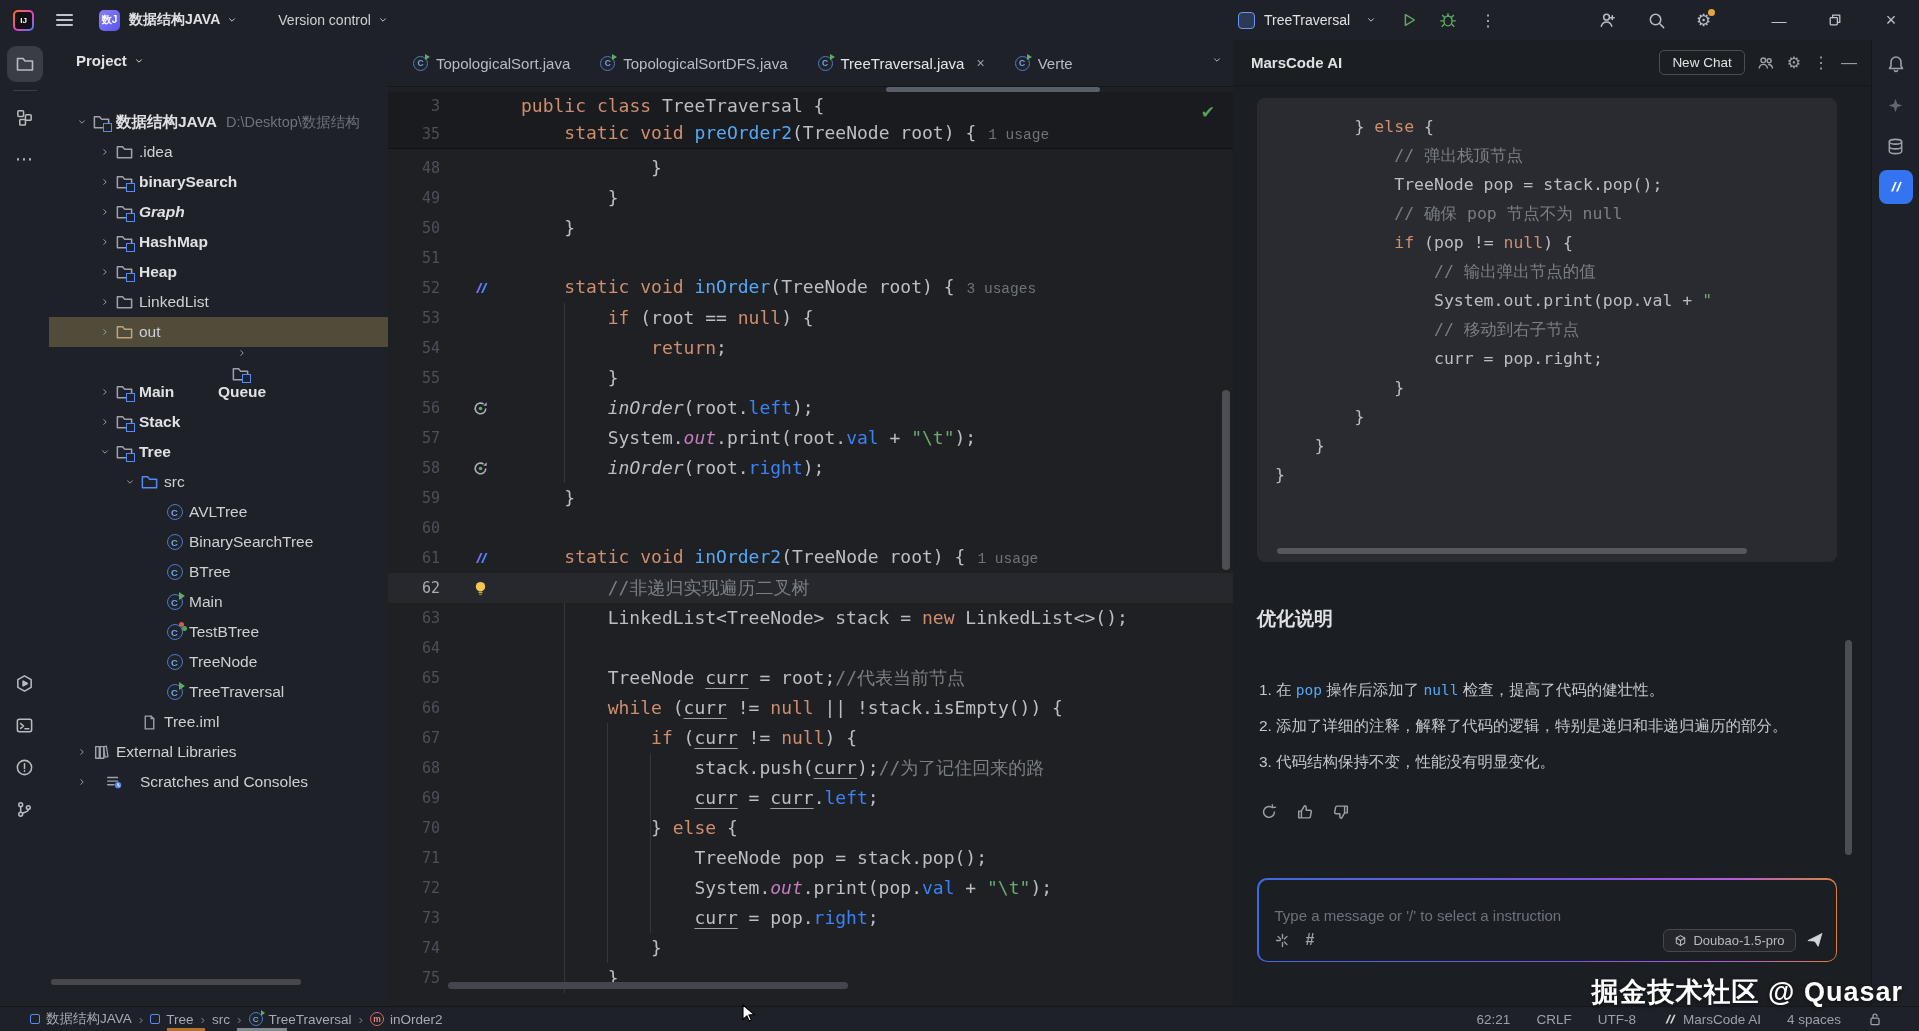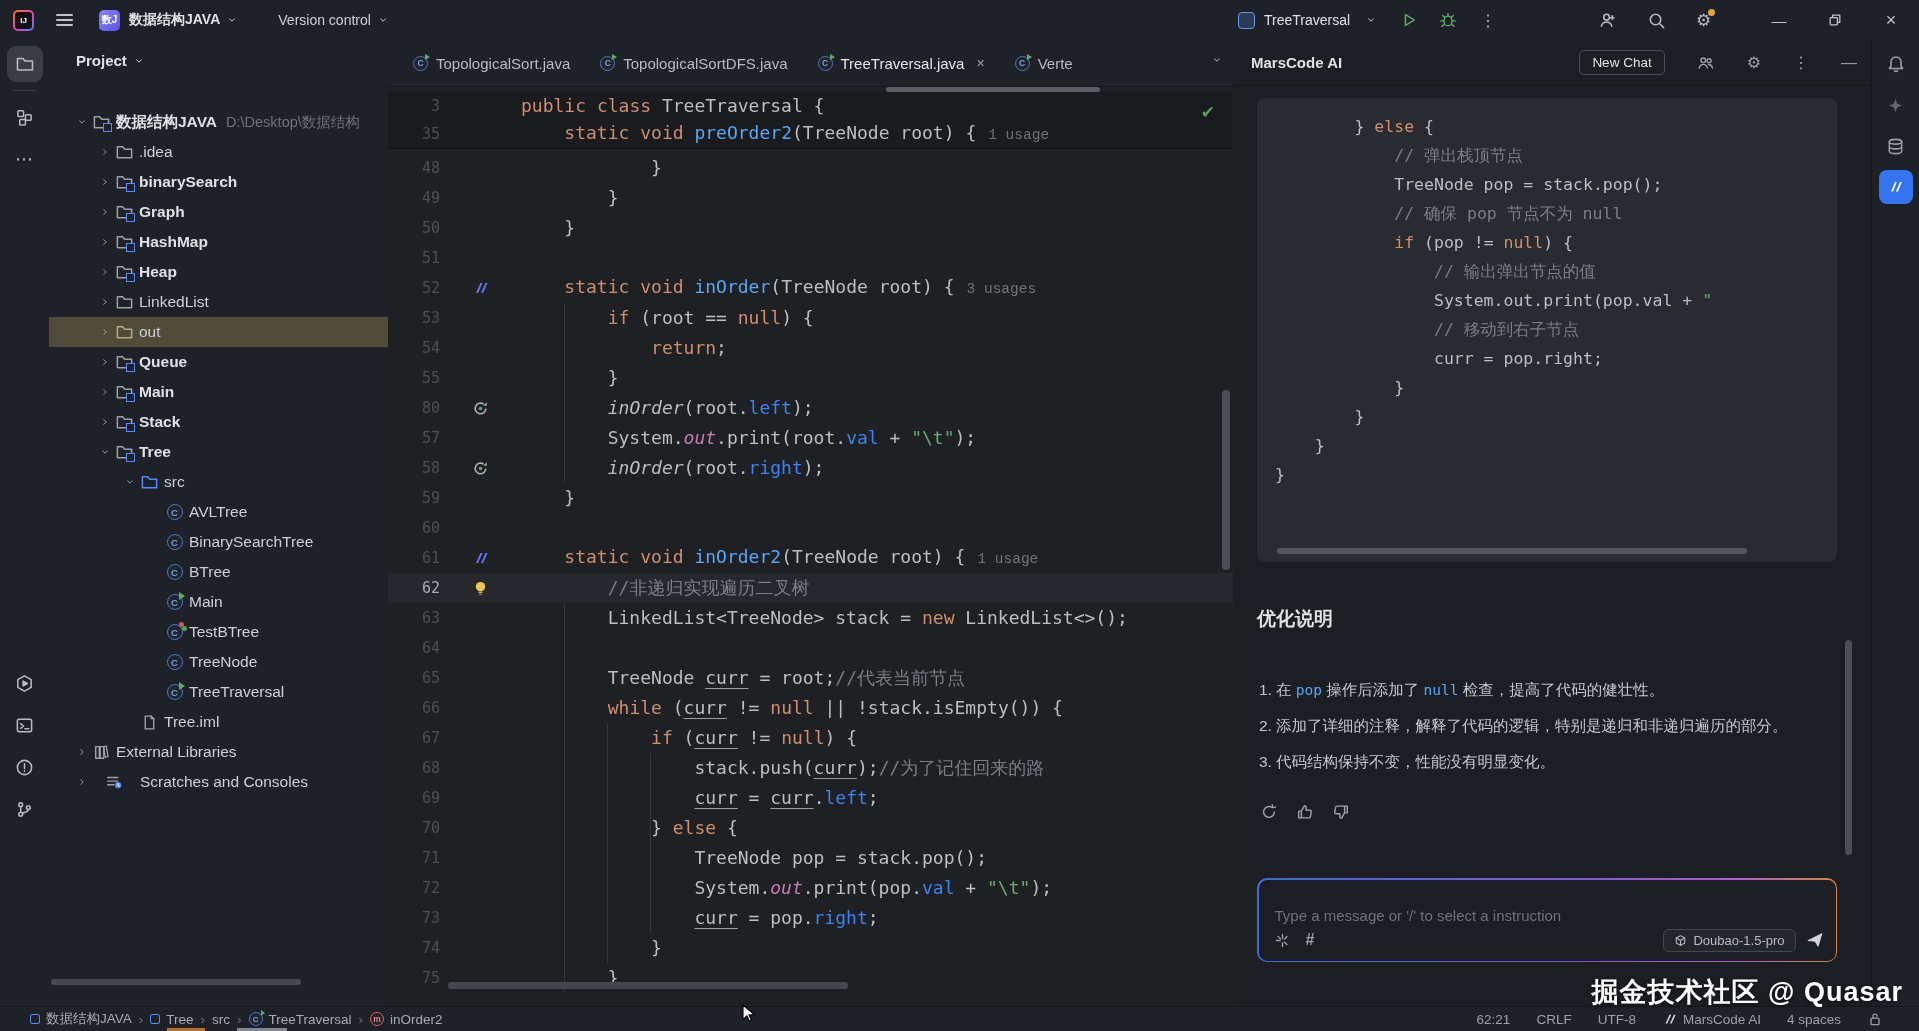--- a/index.html
+++ b/index.html
@@ -92,21 +92,21 @@
   .tk-hint{color:#6f737a;font-size:14.5px;margin-left:12px;font-family:Liberation Mono, monospace;}
   .edcheck{position:absolute;right:18px;top:62px;color:#57a05c;font-size:17px;z-index:5;}
   .vthumb-ed{position:absolute;right:3px;top:350px;width:8px;height:180px;border-radius:4px;background:#4b4e55;z-index:6;}
   .hthumb-ed{position:absolute;left:60px;bottom:18px;width:400px;height:7px;border-radius:4px;background:#43464c;z-index:6;}
 
   
   .ai{position:absolute;left:1233px;top:0;bottom:0;width:638px;background:#1b1e23;}
   .ai-head{position:absolute;top:0;left:0;right:0;height:45px;border-bottom:1px solid #15171a;
            display:flex;align-items:center;}
   .ai-title{margin-left:18px;font-size:15px;font-weight:bold;color:#dfe1e5;}
-  .ai-head-right{margin-left:auto;display:flex;align-items:center;gap:32px;margin-right:14px;color:#9da0a8;}
+  .ai-head-right{margin-left:auto;display:flex;align-items:center;gap:12px;margin-right:14px;color:#9da0a8;}
   .newchat{border:1px solid #4a4d52;border-radius:5px;padding:4px 12px;font-size:13.5px;color:#dfe1e5;}
   .codeblock{position:absolute;top:58px;left:24px;width:580px;height:464px;background:#292b30;
              border-radius:8px;overflow:hidden;}
   .codeblock .bl{height:29px;line-height:29px;white-space:pre;font-size:16.5px;
                  font-family:"DejaVu Sans Mono",monospace;color:#c6c8cc;}
   .codeblock .inner{padding:14px 0 0 18px;}
   .cb-hthumb{position:absolute;left:20px;bottom:8px;width:470px;height:6px;border-radius:3px;background:#54575d;}
   .sec-title{position:absolute;top:566px;left:24px;font-size:19px;font-weight:bold;color:#dfe1e5;}
   .ollist{position:absolute;top:632px;left:26px;right:40px;font-size:15.5px;color:#c3c7cd;}
   .ollist .li{line-height:36px;white-space:nowrap;}
@@ -313,89 +313,89 @@
             </svg>
           </span>
           <span class="ico" style="color: rgb(157, 162, 171);">
             <svg width="20" height="20" viewBox="0 0 20 20" fill="none" stroke="currentColor" stroke-width="1.6" stroke-linecap="round" stroke-linejoin="round">
               <path d="M2.5 4.5h5.5l2 2.5h7.5v9H2.5z"></path>
             </svg>
             <span style="position: absolute; right: -1px; bottom: 0px; width: 7px; height: 7px; background: rgb(30, 33, 39); border: 1.7px solid rgb(84, 138, 247);"></span>
           </span>
           <span class="lbl b">binarySearch</span>
         </div>
+        <div class="prow" style="padding-left: 47px; font-style: italic;">
+          <span class="chevslot">
+            <svg width="12" height="12" viewBox="0 0 20 20" fill="none" stroke="currentColor" stroke-width="1.6" stroke-linecap="round" stroke-linejoin="round">
+              <path d="M8 6l4 4-4 4"></path>
+            </svg>
+          </span>
+          <span class="ico" style="color: rgb(157, 162, 171);">
+            <svg width="20" height="20" viewBox="0 0 20 20" fill="none" stroke="currentColor" stroke-width="1.6" stroke-linecap="round" stroke-linejoin="round">
+              <path d="M2.5 4.5h5.5l2 2.5h7.5v9H2.5z"></path>
+            </svg>
+            <span style="position: absolute; right: -1px; bottom: 0px; width: 7px; height: 7px; background: rgb(30, 33, 39); border: 1.7px solid rgb(84, 138, 247);"></span>
+          </span>
+          <span class="lbl b">Graph</span>
+        </div>
         <div class="prow" style="padding-left: 47px;">
           <span class="chevslot">
             <svg width="12" height="12" viewBox="0 0 20 20" fill="none" stroke="currentColor" stroke-width="1.6" stroke-linecap="round" stroke-linejoin="round">
               <path d="M8 6l4 4-4 4"></path>
             </svg>
           </span>
           <span class="ico" style="color: rgb(157, 162, 171);">
             <svg width="20" height="20" viewBox="0 0 20 20" fill="none" stroke="currentColor" stroke-width="1.6" stroke-linecap="round" stroke-linejoin="round">
               <path d="M2.5 4.5h5.5l2 2.5h7.5v9H2.5z"></path>
             </svg>
             <span style="position: absolute; right: -1px; bottom: 0px; width: 7px; height: 7px; background: rgb(30, 33, 39); border: 1.7px solid rgb(84, 138, 247);"></span>
           </span>
-          <span class="lbl b">Graph</span>
+          <span class="lbl b">HashMap</span>
         </div>
         <div class="prow" style="padding-left: 47px;">
           <span class="chevslot">
             <svg width="12" height="12" viewBox="0 0 20 20" fill="none" stroke="currentColor" stroke-width="1.6" stroke-linecap="round" stroke-linejoin="round">
               <path d="M8 6l4 4-4 4"></path>
             </svg>
           </span>
           <span class="ico" style="color: rgb(157, 162, 171);">
             <svg width="20" height="20" viewBox="0 0 20 20" fill="none" stroke="currentColor" stroke-width="1.6" stroke-linecap="round" stroke-linejoin="round">
               <path d="M2.5 4.5h5.5l2 2.5h7.5v9H2.5z"></path>
             </svg>
             <span style="position: absolute; right: -1px; bottom: 0px; width: 7px; height: 7px; background: rgb(30, 33, 39); border: 1.7px solid rgb(84, 138, 247);"></span>
           </span>
-          <span class="lbl b">HashMap</span>
+          <span class="lbl b">Heap</span>
         </div>
         <div class="prow" style="padding-left: 47px;">
           <span class="chevslot">
             <svg width="12" height="12" viewBox="0 0 20 20" fill="none" stroke="currentColor" stroke-width="1.6" stroke-linecap="round" stroke-linejoin="round">
               <path d="M8 6l4 4-4 4"></path>
             </svg>
           </span>
           <span class="ico" style="color: rgb(157, 162, 171);">
             <svg width="20" height="20" viewBox="0 0 20 20" fill="none" stroke="currentColor" stroke-width="1.6" stroke-linecap="round" stroke-linejoin="round">
               <path d="M2.5 4.5h5.5l2 2.5h7.5v9H2.5z"></path>
             </svg>
-            <span style="position: absolute; right: -1px; bottom: 0px; width: 7px; height: 7px; background: rgb(30, 33, 39); border: 1.7px solid rgb(84, 138, 247);"></span>
-          </span>
-          <span class="lbl b">Heap</span>
-        </div>
-        <div class="prow" style="padding-left: 47px;">
-          <span class="chevslot">
-            <svg width="12" height="12" viewBox="0 0 20 20" fill="none" stroke="currentColor" stroke-width="1.6" stroke-linecap="round" stroke-linejoin="round">
-              <path d="M8 6l4 4-4 4"></path>
-            </svg>
-          </span>
-          <span class="ico" style="color: rgb(157, 162, 171);">
-            <svg width="20" height="20" viewBox="0 0 20 20" fill="none" stroke="currentColor" stroke-width="1.6" stroke-linecap="round" stroke-linejoin="round">
-              <path d="M2.5 4.5h5.5l2 2.5h7.5v9H2.5z"></path>
-            </svg>
           </span>
           <span class="lbl">LinkedList</span>
         </div>
         <div class="prow sel" style="padding-left: 47px;">
           <span class="chevslot">
             <svg width="12" height="12" viewBox="0 0 20 20" fill="none" stroke="currentColor" stroke-width="1.6" stroke-linecap="round" stroke-linejoin="round">
               <path d="M8 6l4 4-4 4"></path>
             </svg>
           </span>
           <span class="ico" style="color: rgb(189, 165, 126);">
             <svg width="20" height="20" viewBox="0 0 20 20" fill="none" stroke="currentColor" stroke-width="1.6" stroke-linecap="round" stroke-linejoin="round">
               <path d="M2.5 4.5h5.5l2 2.5h7.5v9H2.5z"></path>
             </svg>
           </span>
           <span class="lbl">out</span>
         </div>
-        <div class="prow" style="padding-left: 47px;">
+        <div class="prow" style="padding-left: 47px; flex-direction: column;">
           <span class="chevslot">
             <svg width="12" height="12" viewBox="0 0 20 20" fill="none" stroke="currentColor" stroke-width="1.6" stroke-linecap="round" stroke-linejoin="round">
               <path d="M8 6l4 4-4 4"></path>
             </svg>
           </span>
           <span class="ico" style="color: rgb(157, 162, 171);">
             <svg width="20" height="20" viewBox="0 0 20 20" fill="none" stroke="currentColor" stroke-width="1.6" stroke-linecap="round" stroke-linejoin="round">
               <path d="M2.5 4.5h5.5l2 2.5h7.5v9H2.5z"></path>
             </svg>
             <span style="position: absolute; right: -1px; bottom: 0px; width: 7px; height: 7px; background: rgb(30, 33, 39); border: 1.7px solid rgb(84, 138, 247);"></span>
@@ -646,21 +646,21 @@
             <span class="num">54</span>
             <span class="gico"></span>
             <span class="ct"><span class="tk-p">            </span><span class="tk-kw">return</span><span class="tk-p">;</span></span>
           </div>
           <div class="cl">
             <span class="num">55</span>
             <span class="gico"></span>
             <span class="ct"><span class="tk-p">        }</span></span>
           </div>
           <div class="cl">
-            <span class="num">80</span>
+            <span class="num">56</span>
             <span class="gico">
               <span>
                 <svg width="17" height="17" viewBox="0 0 16 16">
                   <path d="M13 8a5 5 0 1 1-2.1-4.1" stroke="#aab0b8" stroke-width="1.5" fill="none"></path>
                   <path d="M13.8 2.2v3.2h-3.2z" fill="#aab0b8"></path>
                   <circle cx="8" cy="8" r="1.7" fill="#5fad65"></circle>
                 </svg>
               </span>
             </span>
             <span class="ct"><span class="tk-p">        </span><span class="tk-mi">inOrder</span><span class="tk-p">(root.</span><span class="tk-fld">left</span><span class="tk-p">);</span></span>

